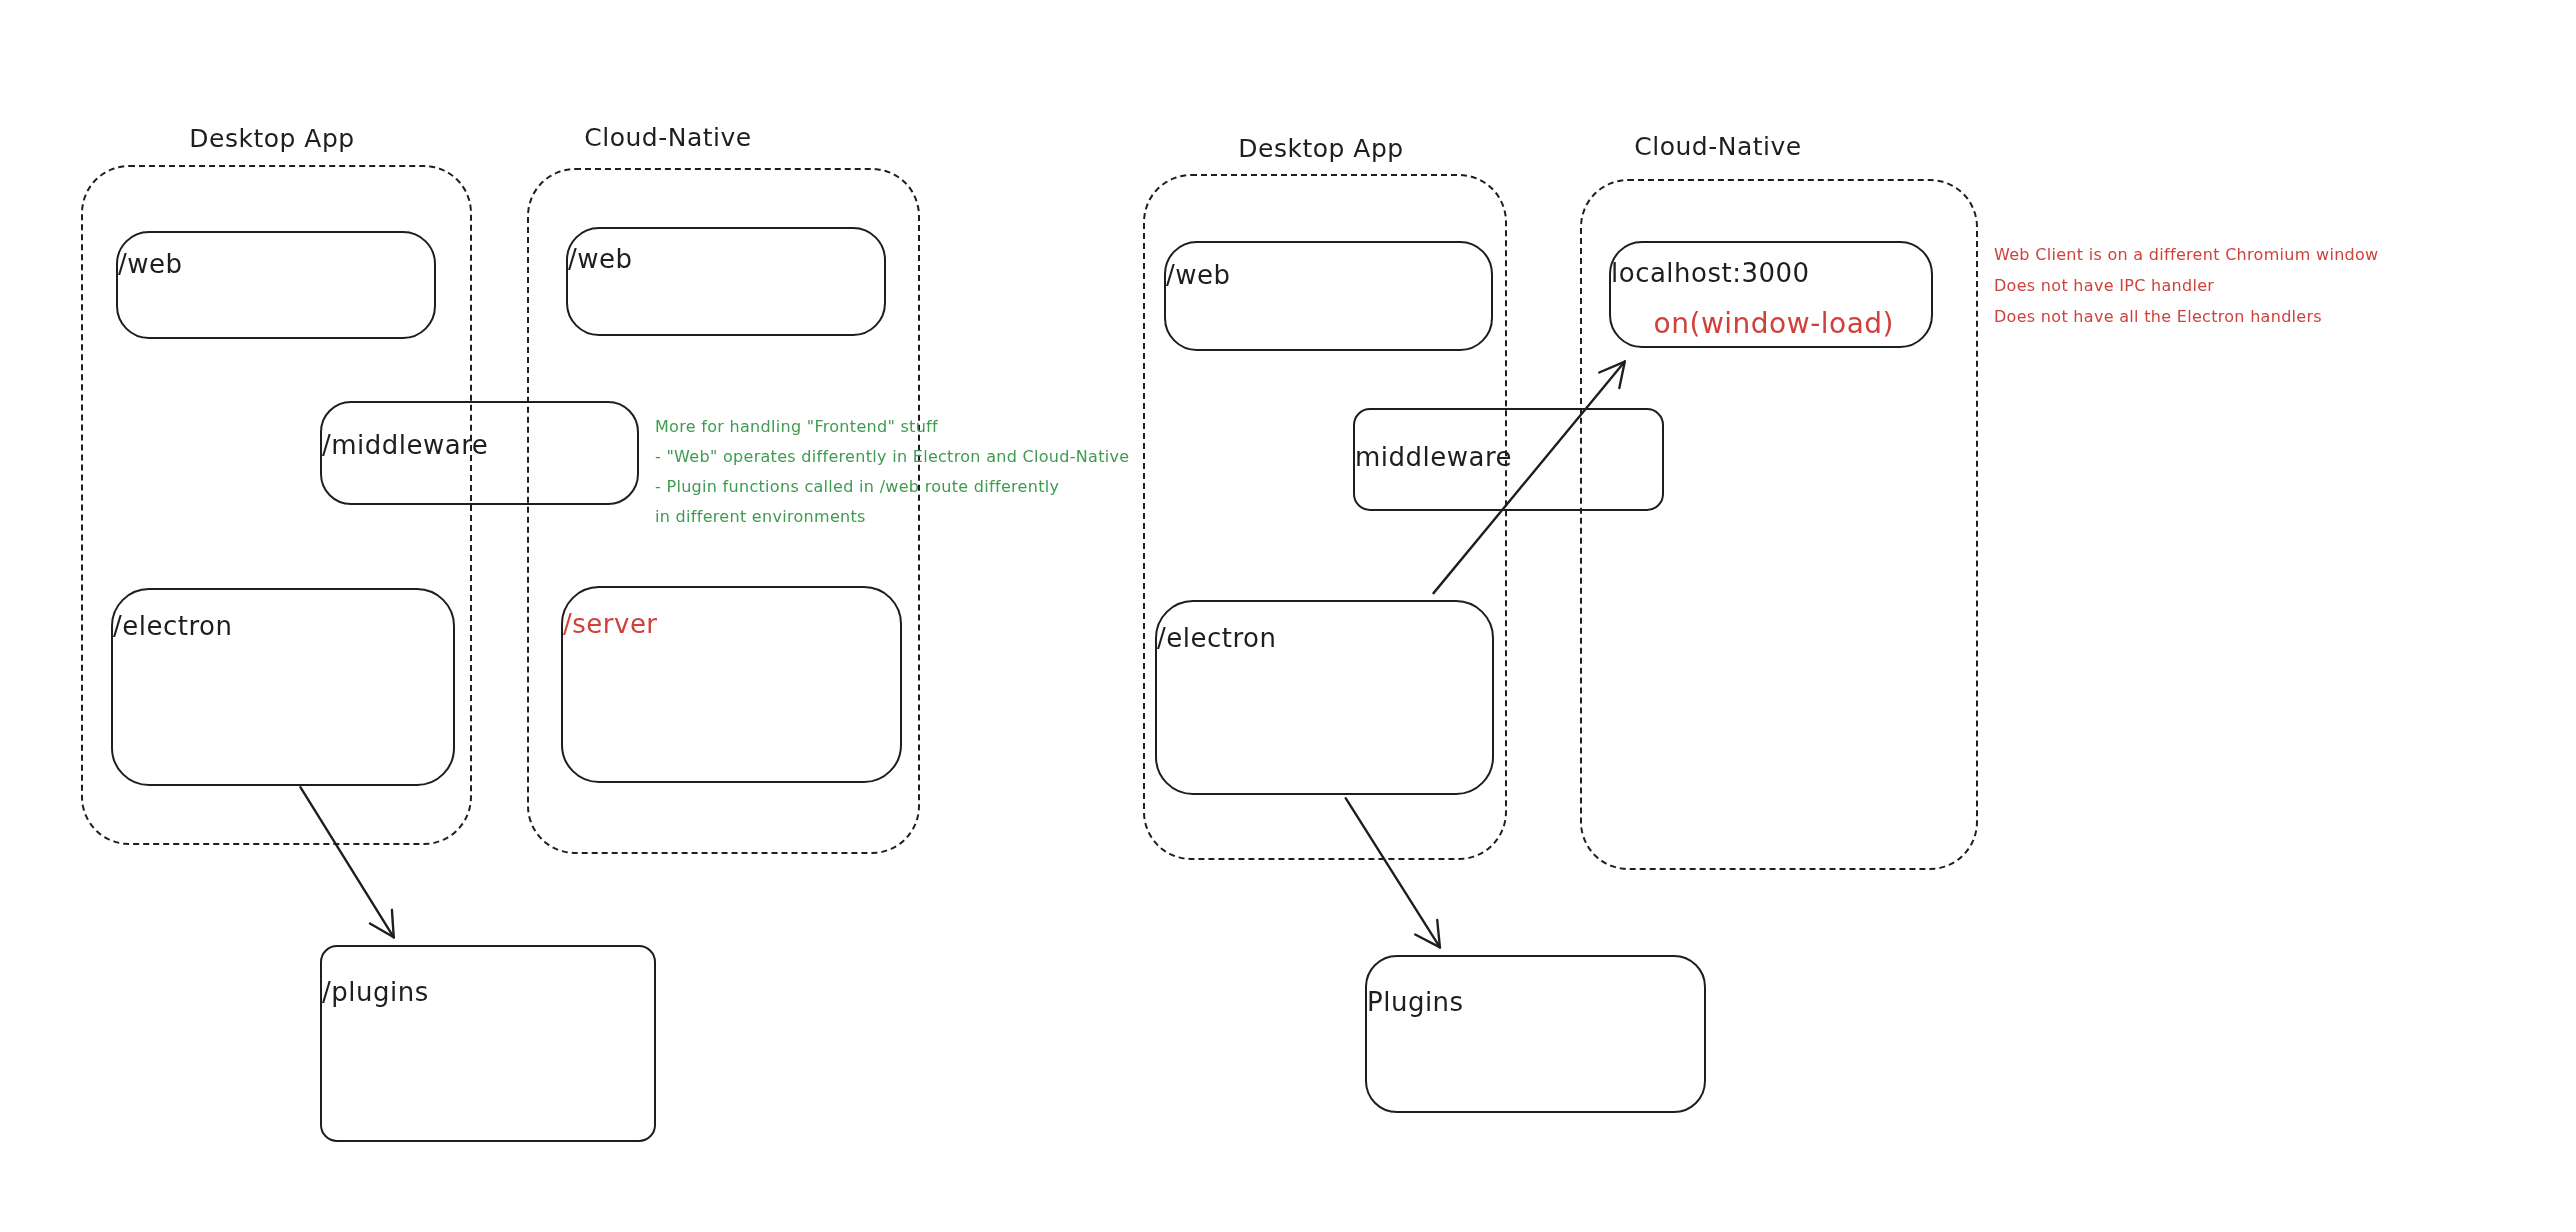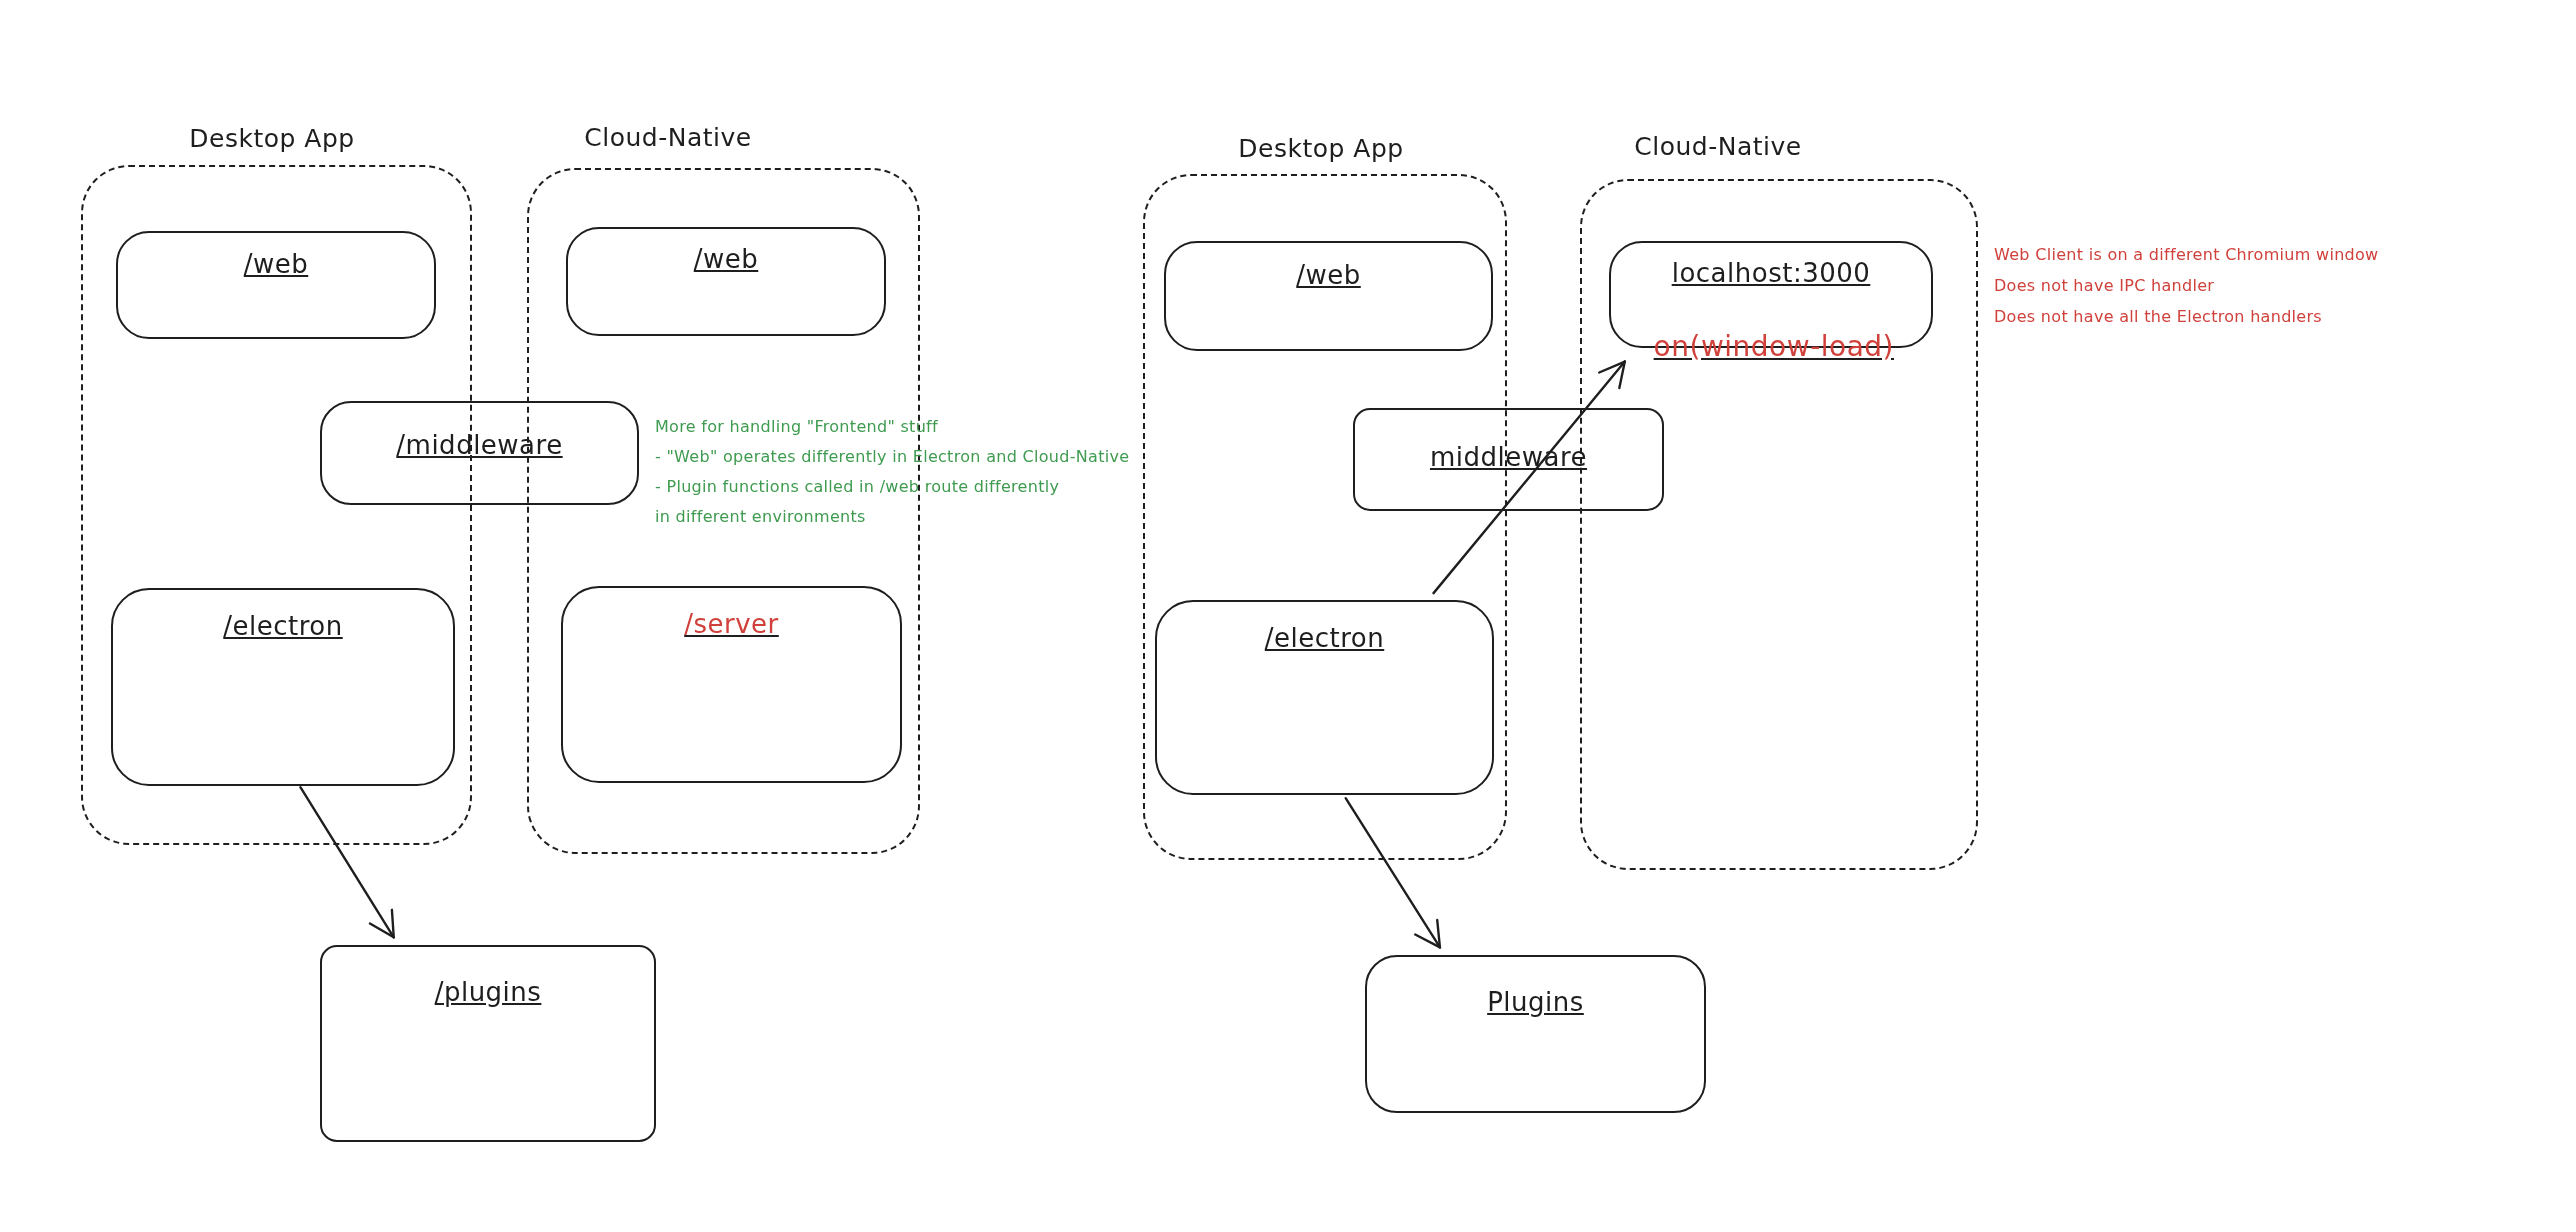--- a/index.html
+++ b/index.html
@@ -19,22 +19,20 @@
     box-sizing: border-box;
     background: transparent;
   }
   .box {
     position: absolute;
     border: 2.4px solid #1e1e1e;
     box-sizing: border-box;
     background: transparent;
     display: flex;
     flex-direction: column;
-    align-items: center;
-    text-decoration: underline;
   }
   .box .label {
     font-size: 26px;
     letter-spacing: 0.5px;
     white-space: nowrap;
   }
   .title {
     position: absolute;
     transform: translateX(-50%);
     font-size: 25px;
@@ -92,21 +90,21 @@
   <div class="title" style="left:1321px; top:134px;">Desktop App</div>
   <div class="title" style="left:1718px; top:132px;">Cloud-Native</div>
 
   <div class="container" style="left:1143px; top:174px; width:364px; height:686px;"></div>
   <div class="container" style="left:1580px; top:179px; width:398px; height:691px;"></div>
 
   <div class="box" style="left:1164px; top:241px; width:329px; height:110px; border-radius:33px; padding-top:17.4px;">
     <span class="label">/web</span>
   </div>
 
-  <div class="box" style="left:1609px; top:241px; width:324px; height:107px; border-radius:33px; padding-top:14.6px;gap:23px;">
+  <div class="box" style="left:1609px; top:241px; width:324px; height:107px; border-radius:33px; padding-top:14.6px;">
     <span class="label">localhost:3000</span>
     <span class="label red-text" style="align-self:flex-end; padding-right:37px; font-size:28px; margin-top:19px;">on(window-load)</span>
   </div>
 
   <div class="box" style="left:1353px; top:408px; width:311px; height:103px; border-radius:17px; padding-top:32px;">
     <span class="label">middleware</span>
   </div>
 
   <div class="box" style="left:1155px; top:600px; width:339px; height:195px; border-radius:38px; padding-top:21px;">
     <span class="label">/electron</span>

